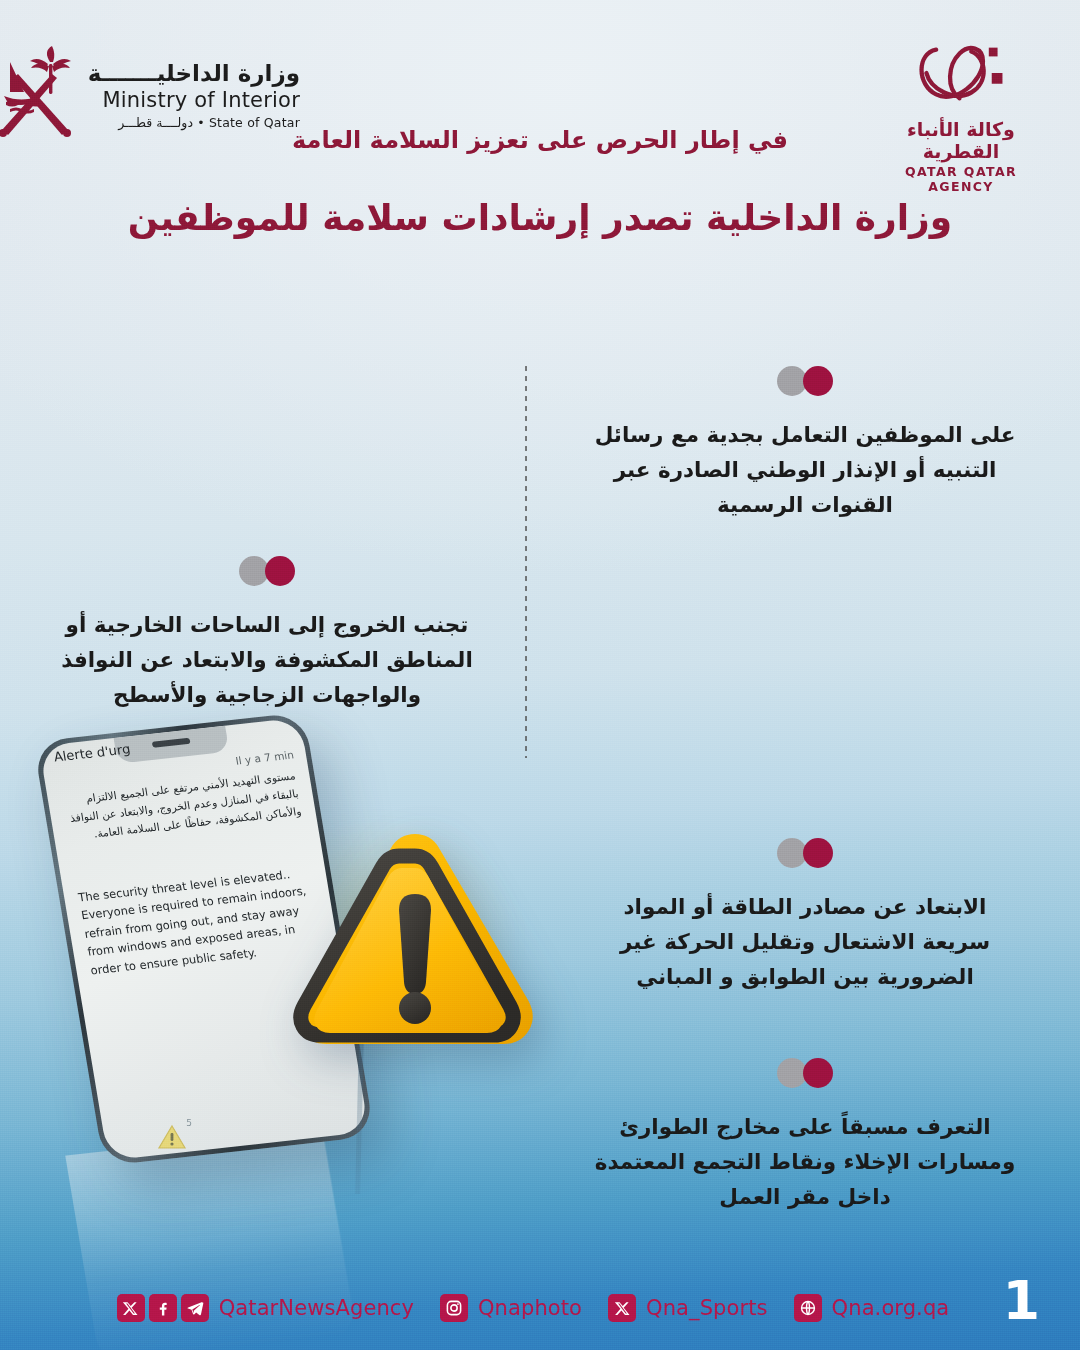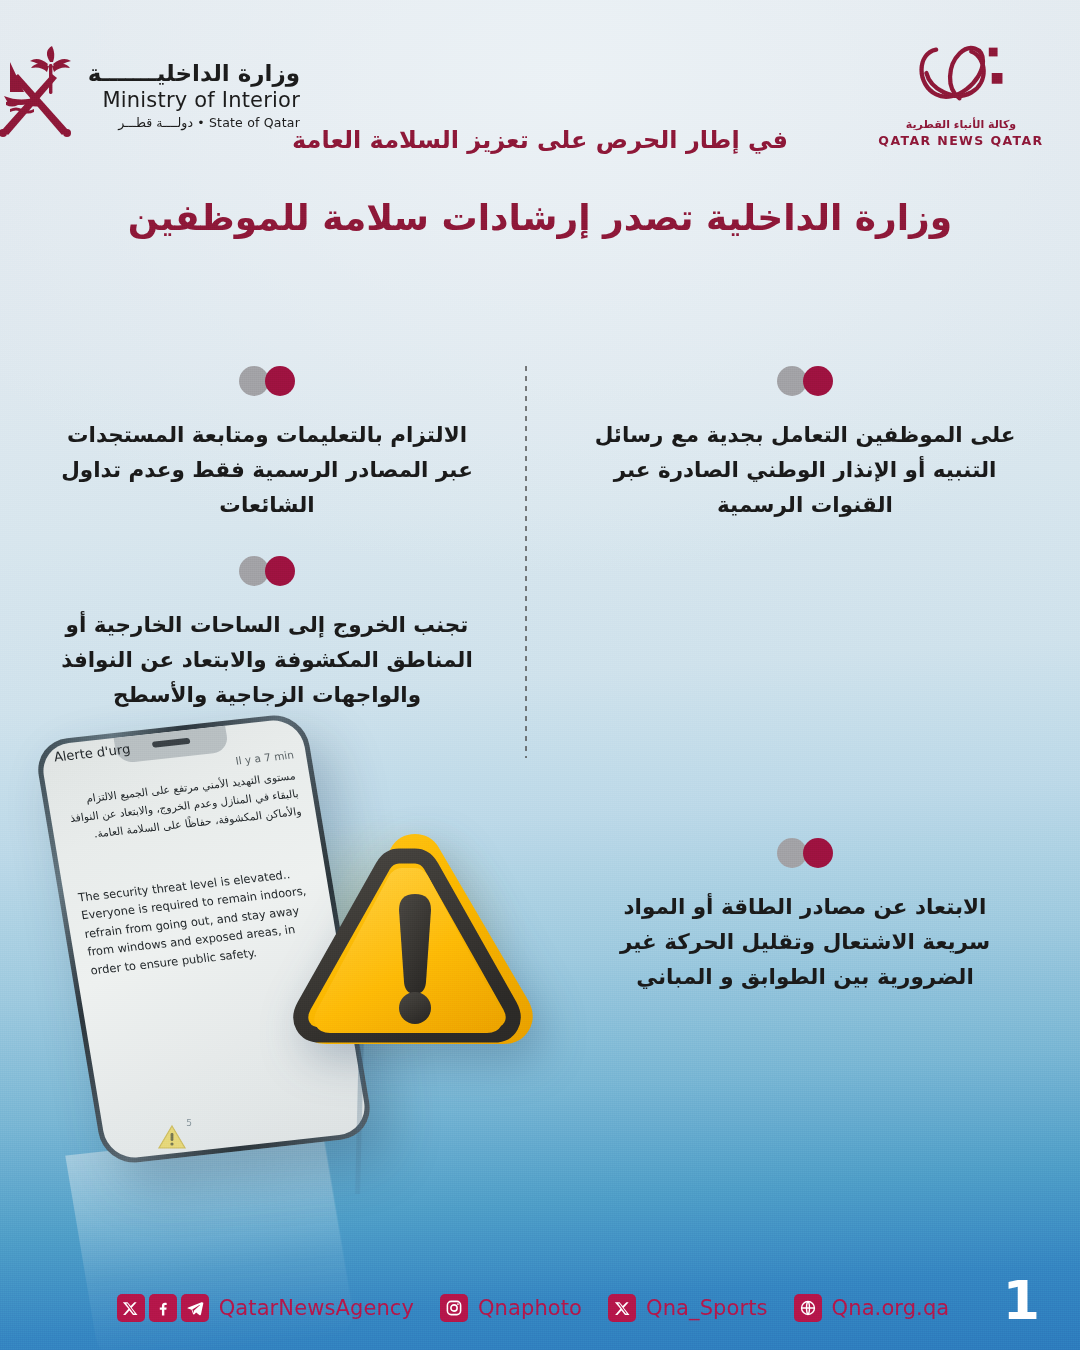--- a/index.html
+++ b/index.html
@@ -68,21 +68,21 @@
   }
   .moi-emblem { width: 86px; height: 100px; flex: 0 0 86px; }
 
   #qna-logo {
     position: absolute;
     right: 34px; top: 34px;
     width: 170px; text-align: center;
   }
   #qna-logo .qna-mark { height: 78px; }
   .qna-ar {
-    font-size: 11px; font-weight: 700; color: #8e1838;
+    font-size: 19px; font-weight: 700; color: #8e1838;
     margin-top: 2px; letter-spacing: .3px;
   }
   .qna-en {
     font-size: 12.5px; font-weight: 700; color: #8e1838;
     direction: ltr; letter-spacing: 1.4px; margin-top: 2px;
   }
 
   
   #kicker {
     position: absolute;
@@ -311,21 +311,21 @@
   <div id="qna-logo">
     <svg class="qna-mark" viewBox="0 0 120 80">
       <g fill="none" stroke="#8e1838" stroke-width="4.4" stroke-linecap="round">
         <path d="M34 16 C14 20 14 52 34 62 C54 72 82 48 82 28 C82 14 68 10 58 20 C46 32 44 56 58 66"></path>
         <path d="M70 18 C86 24 88 50 70 60 C52 70 28 56 24 40"></path>
       </g>
       <rect x="88" y="14" width="9" height="9" fill="#8e1838"></rect>
       <rect x="91" y="40" width="11" height="11" fill="#8e1838"></rect>
     </svg>
     <div class="qna-ar">وكالة الأنباء القطرية</div>
-    <div class="qna-en">QATAR NEWS QATAR</div>
+    <div class="qna-en">QATAR QATAR AGENCY</div>
   </div>
 
   <div id="kicker">في إطار الحرص على تعزيز السلامة العامة</div>
   <div id="headline">
     <div>وزارة الداخلية تصدر إرشادات سلامة للموظفين</div>
   </div>
 
   <div id="col-divider"></div>
 
   <div class="bullet" id="b-r1">
@@ -338,28 +338,28 @@
 
 
   <div class="bullet" id="b-r3">
     <div class="dots">
       <span class="dot-gray"></span>
       <span class="dot-red"></span>
     </div>
     <div class="btext">الابتعاد عن مصادر الطاقة أو المواد سريعة الاشتعال وتقليل الحركة غير الضرورية بين الطوابق و المباني</div>
   </div>
 
-
-  <div class="bullet" id="b-l1">
+  <div class="bullet" id="b-r4">
     <div class="dots">
       <span class="dot-gray"></span>
       <span class="dot-red"></span>
     </div>
-    <div class="btext">الالتزام بالتعليمات ومتابعة المستجدات عبر المصادر الرسمية فقط وعدم تداول الشائعات</div>
-  </div>
+    <div class="btext">التعرف مسبقاً على مخارج الطوارئ ومسارات الإخلاء ونقاط التجمع المعتمدة داخل مقر العمل</div>
+  </div>
+
 
   <div class="bullet" id="b-l2">
     <div class="dots">
       <span class="dot-gray"></span>
       <span class="dot-red"></span>
     </div>
     <div class="btext">تجنب الخروج إلى الساحات الخارجية أو المناطق المكشوفة والابتعاد عن النوافذ والواجهات الزجاجية والأسطح</div>
   </div>
 
   <div id="scene">

